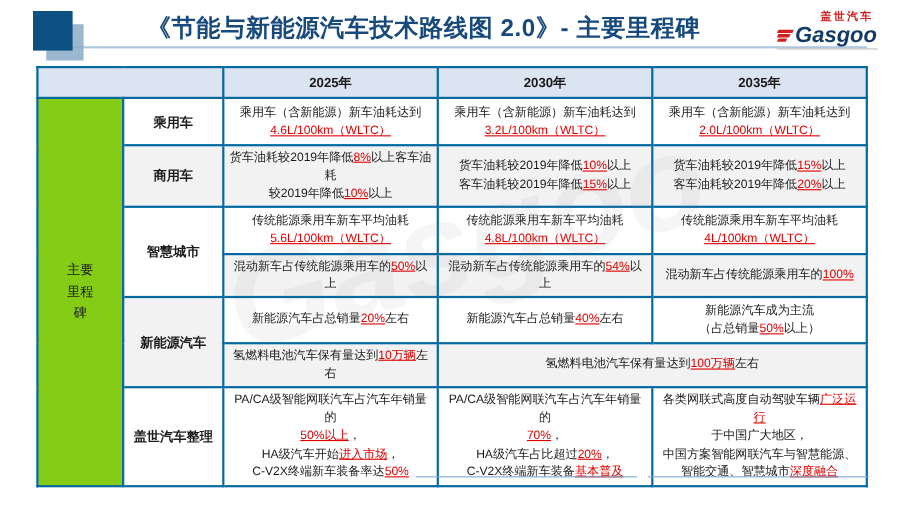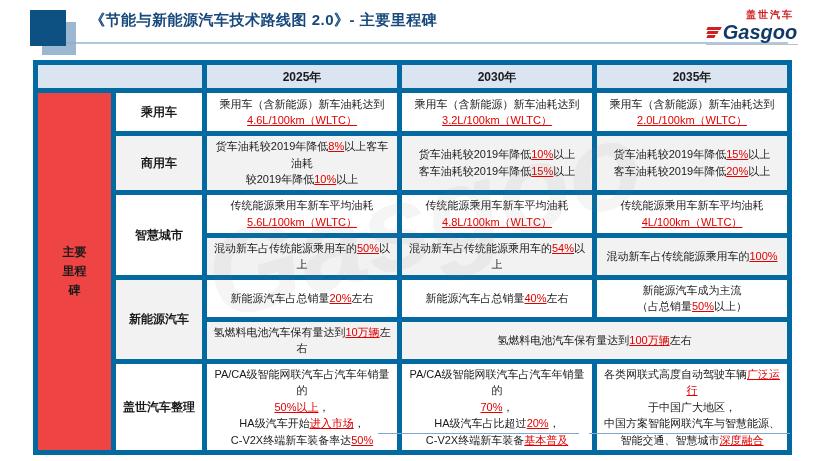--- a/index.html
+++ b/index.html
@@ -6,42 +6,42 @@
   body{
     width:820px;height:461px;position:relative;background:#ffffff;
     font-family:"Liberation Sans","DejaVu Sans",sans-serif;
     overflow:hidden;
   }
   
   .sq-dark{position:absolute;left:30px;top:10px;width:36px;height:36px;background:#0d5183;z-index:3;}
   .sq-light{position:absolute;left:42px;top:22px;width:34px;height:33px;background:#89abc8;opacity:.85;z-index:2;}
   .title-line{position:absolute;left:46px;top:42px;right:32px;height:2px;background:#aec8e0;z-index:1;}
   .page-title{
-    position:absolute;left:90px;right:140px;top:11px;
-    font-size:15px;font-weight:bold;color:#17497c;letter-spacing:.5px;z-index:4;
+    position:absolute;left:90px;right:140px;top:11px;text-align:center;
+    font-size:22px;font-weight:bold;color:#17497c;letter-spacing:.5px;z-index:4;
   }
   
   .logo{position:absolute;right:22px;top:8px;width:92px;text-align:center;z-index:5;}
   .logo-cn{font-size:10px;color:#d02020;font-weight:bold;letter-spacing:2px;text-align:right;padding-right:4px;}
   .logo-row{display:flex;align-items:center;justify-content:center;}
   .logo-stripes{display:inline-block;margin-right:2px;}
   .logo-stripes i{display:block;height:3px;background:#d02020;margin:1px 0;transform:skewX(-25deg);}
   .s1{width:14px;} .s2{width:11px;} .s3{width:8px;}
   .logo-text{font-size:20px;font-weight:bold;color:#123a66;font-style:italic;line-height:1;}
   .logo-rule{height:1px;background:#bfbfbf;margin-top:2px;}
   
   .tbl-wrap{position:absolute;left:33px;top:60px;width:754px;height:360px;}
   table{border-collapse:collapse;table-layout:fixed;width:754px;height:360px;}
   td{
-    border:5px solid #0369a1;text-align:center;vertical-align:middle;
+    border:2px solid #0369a1;text-align:center;vertical-align:middle;
     font-size:11px;line-height:1.5;color:#1a1a1a;padding:2px 4px;background:#ffffff;
   }
   td.hdr{background:#dbe4f1;font-weight:bold;font-size:12px;}
   td.rowlab{font-weight:bold;font-size:12px;}
-  td.stub{background:#ef4444;font-weight:bold;font-size:12px;line-height:1.6;}
+  td.stub{background:#84cc16;font-weight:normal;font-size:12px;line-height:1.6;}
   td.g{background:#f2f2f2;}
   .red{color:#e00000;text-decoration:underline;}
   
   .watermark{
     position:absolute;left:90px;top:90px;width:600px;text-align:center;
     font-size:120px;font-weight:bold;font-style:italic;color:rgba(130,130,130,0.08);
     transform:rotate(-16deg);pointer-events:none;z-index:6;white-space:nowrap;
   }
   
   .footer{

